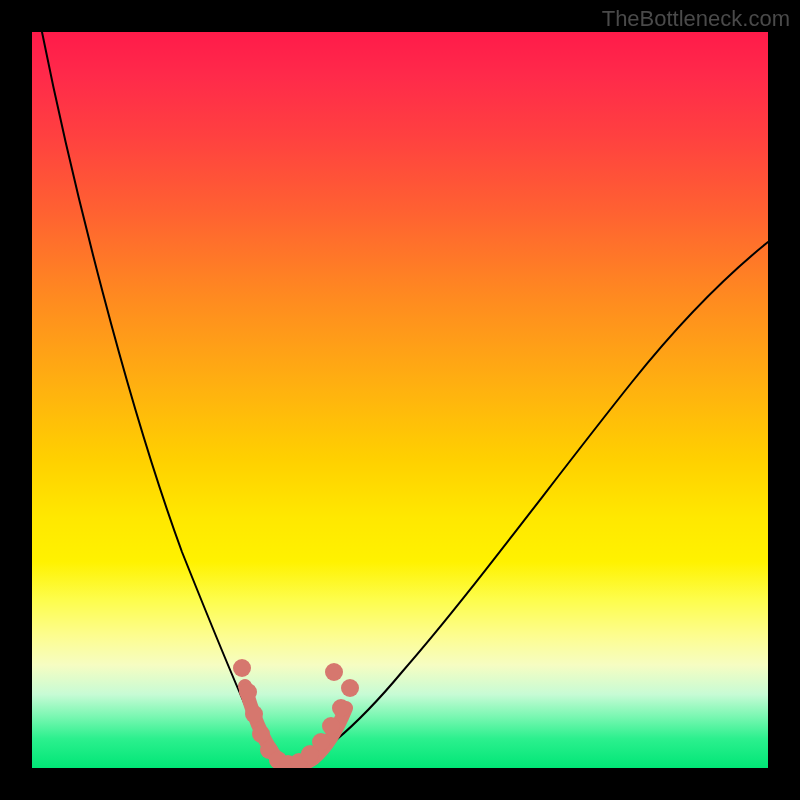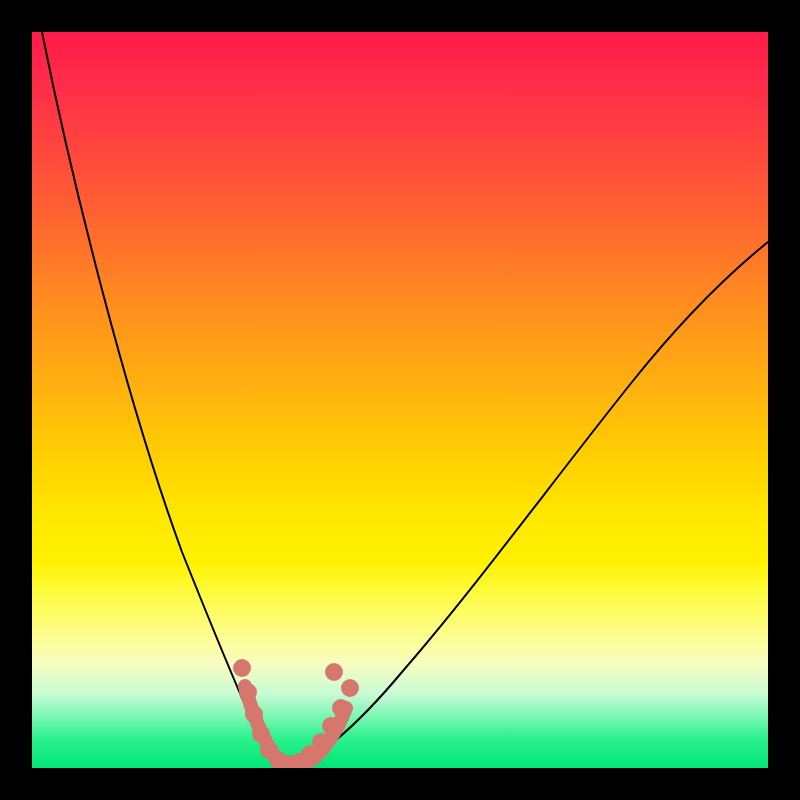--- a/index.html
+++ b/index.html
@@ -64,13 +64,14 @@
       <circle class="dot" r="9" cx="267" cy="730"></circle>
       <circle class="dot" r="9" cx="278" cy="722"></circle>
       <circle class="dot" r="9" cx="289" cy="710"></circle>
       <circle class="dot" r="9" cx="299" cy="694"></circle>
       <circle class="dot" r="9" cx="309" cy="676"></circle>
       <circle class="dot" r="9" cx="318" cy="656"></circle>
       <circle class="dot" r="9" cx="302" cy="640"></circle>
     </svg>
   </div>
 
+  <div class="watermark">TheBottleneck.com</div>
 </div>
 
 </body></html>

